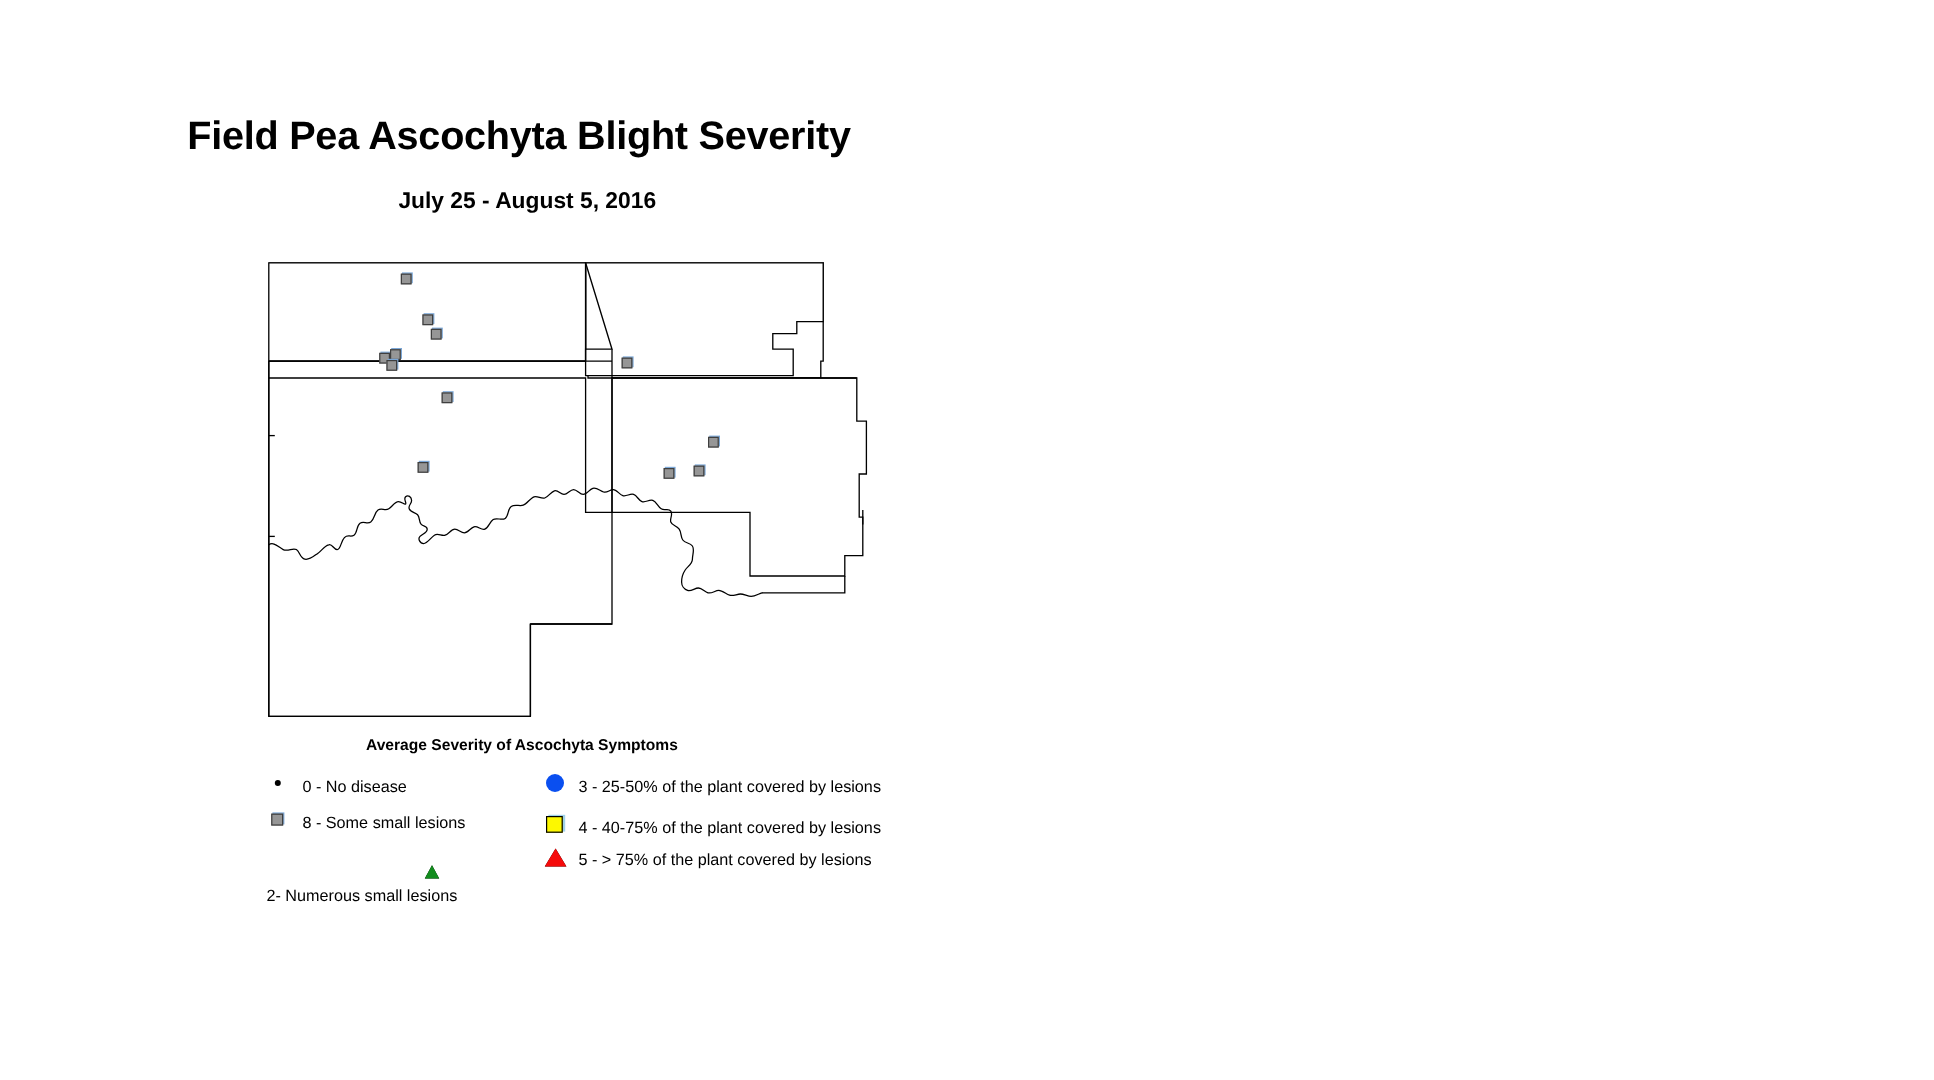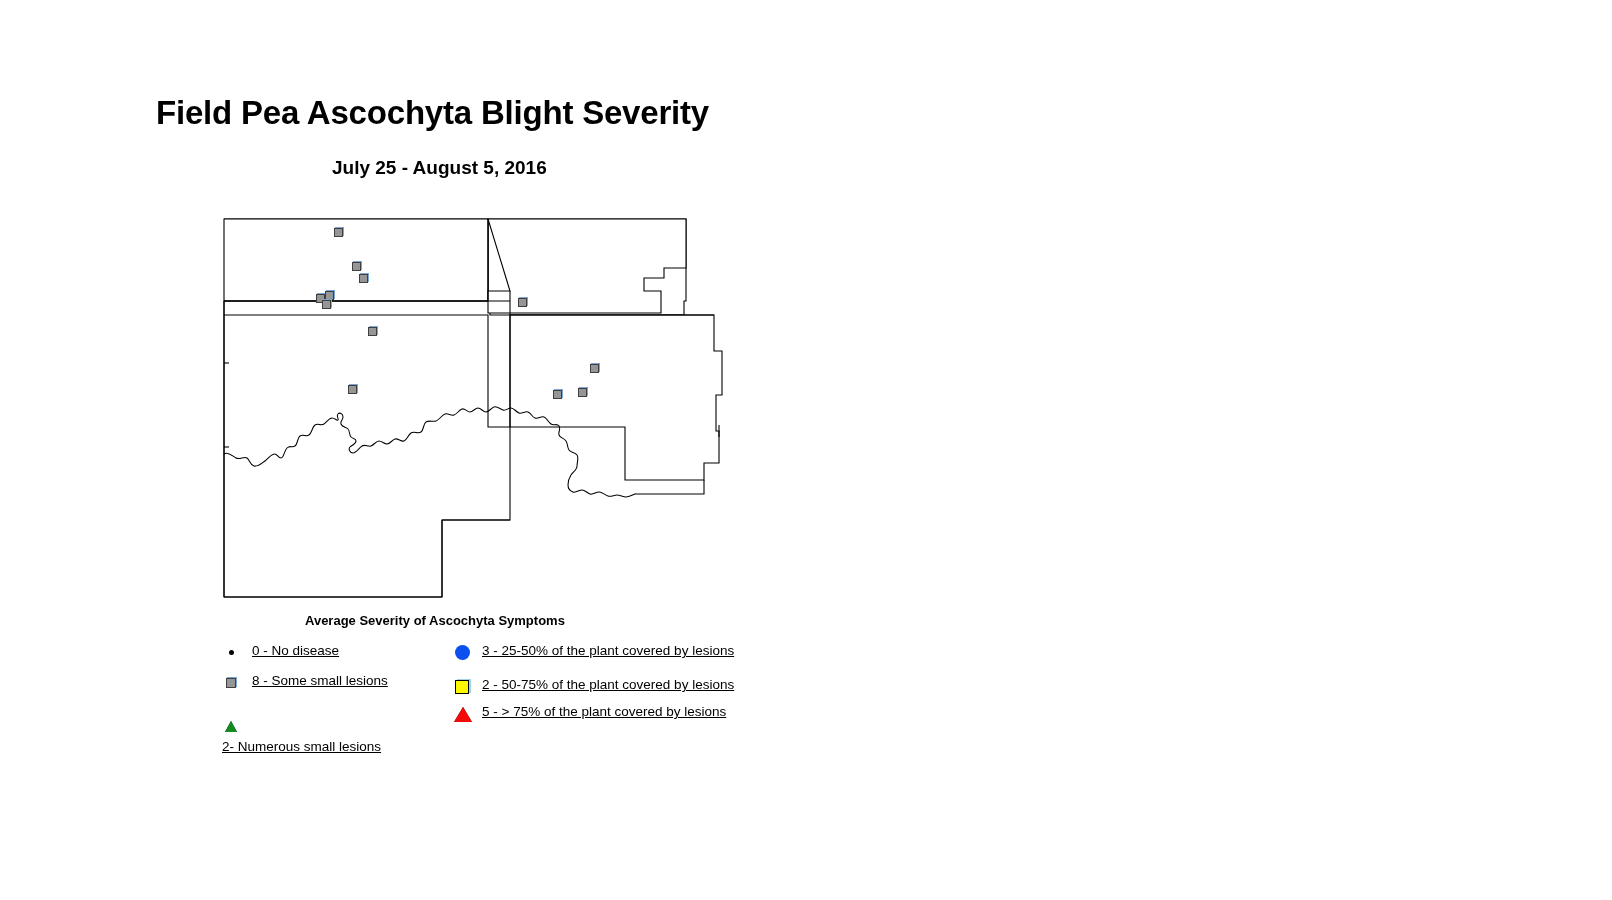--- a/index.html
+++ b/index.html
@@ -92,23 +92,22 @@
     left: 305px;
     top: 613px;
     font-size: 13px;
     font-weight: bold;
     color: #000000;
     white-space: nowrap;
   }
   .legend-row {
     position: absolute;
     display: flex;
-    align-items: flex-start;
+    align-items: flex-end;
     white-space: nowrap;
-    text-decoration: underline;
   }
   .legend-row .sym {
     width: 22px;
     height: 18px;
     position: relative;
     flex: 0 0 22px;
     margin-right: 8px;
   }
   .legend-row .lbl {
     font-size: 13.5px;
@@ -285,21 +284,21 @@
     <span class="sym">
       <span class="sym-blue-circle"></span>
     </span>
     <span class="lbl">3 - 25-50% of the plant covered by lesions</span>
   </div>
 
   <div class="legend-row" style="left:452px; top:678px;">
     <span class="sym">
       <span class="sym-yellow-square"></span>
     </span>
-    <span class="lbl">2 - 50-75% of the plant covered by lesions</span>
+    <span class="lbl">4 - 40-75% of the plant covered by lesions</span>
   </div>
 
   <div class="legend-row" style="left:452px; top:705px;">
     <span class="sym">
       <span class="sym-red-tri"></span>
     </span>
     <span class="lbl">5 - &gt; 75% of the plant covered by lesions</span>
   </div>
 
 </div>

